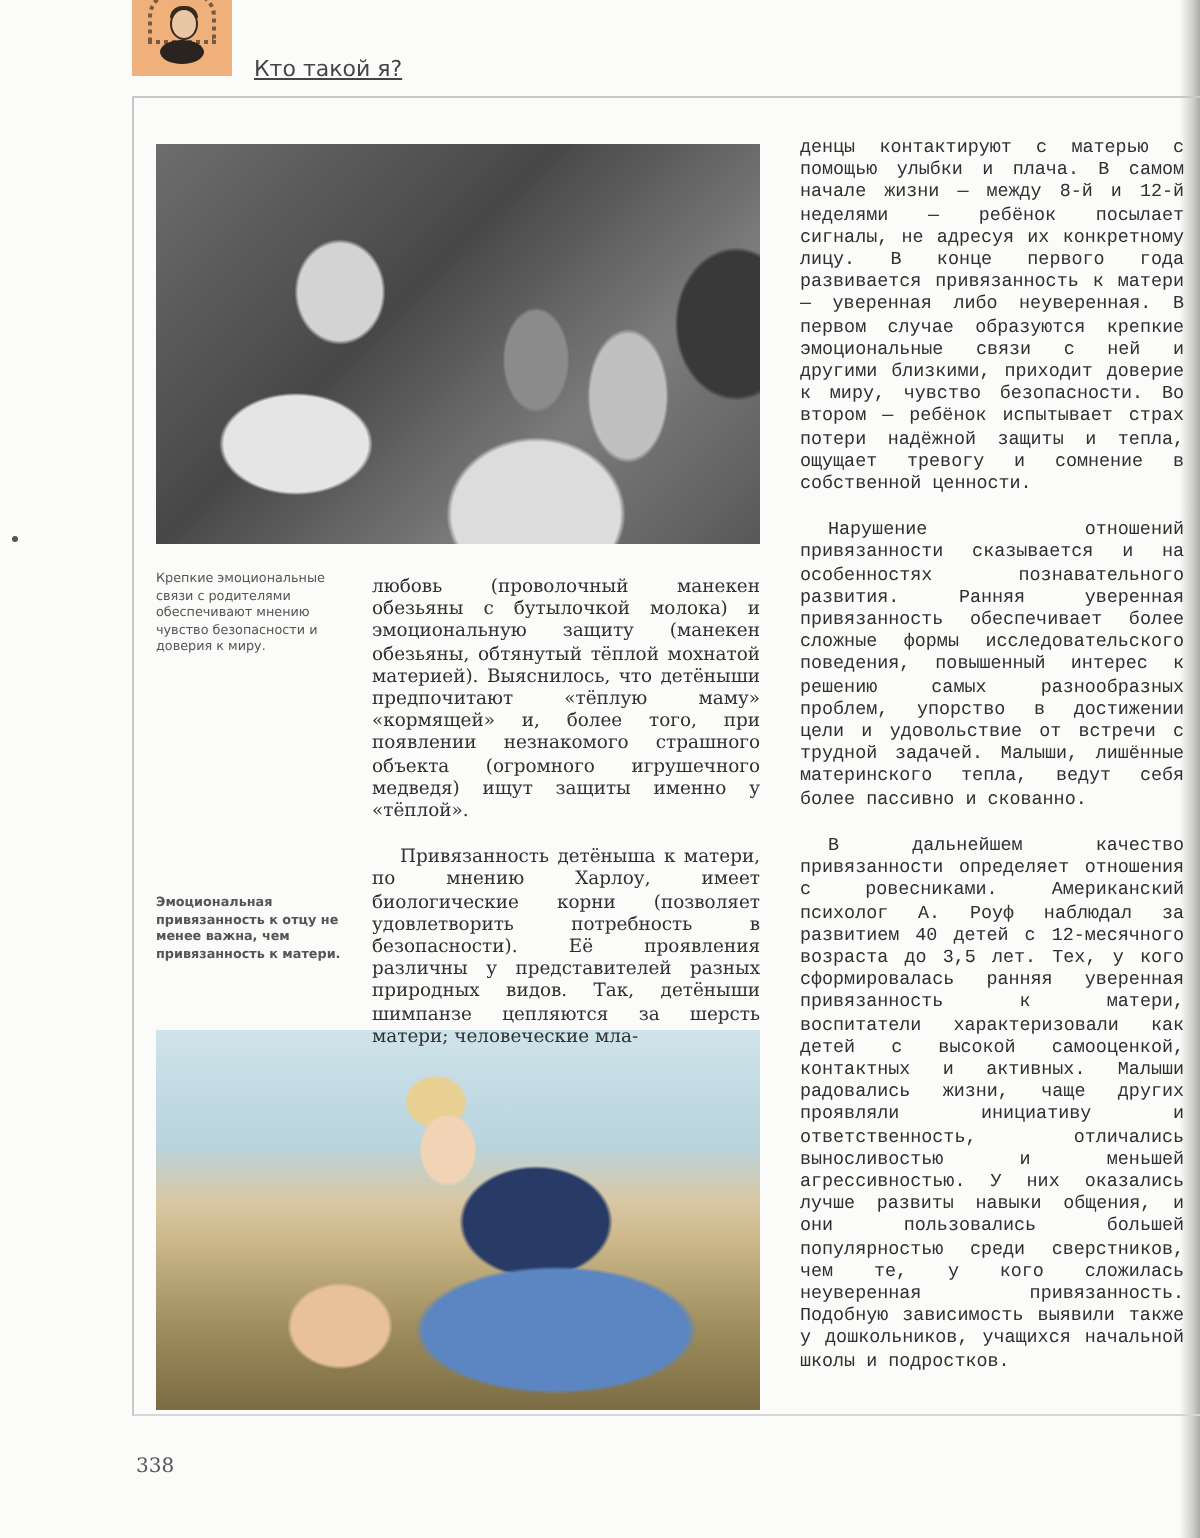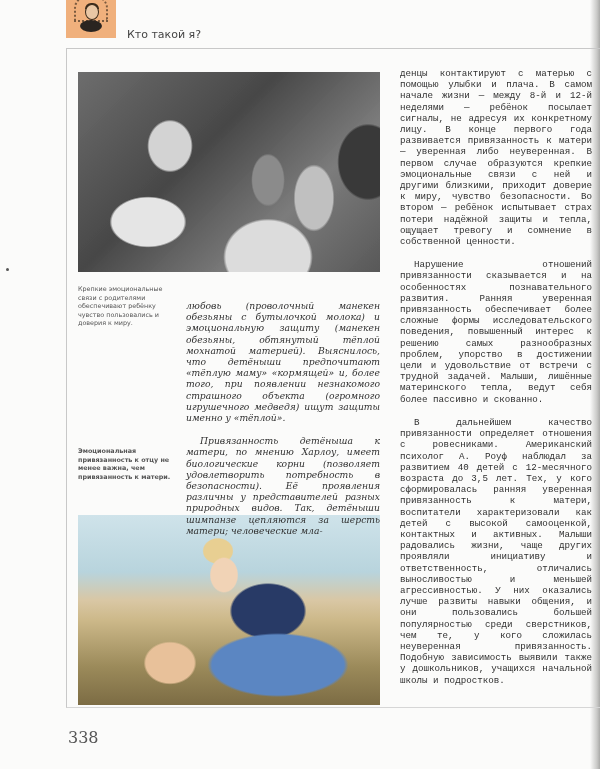--- a/index.html
+++ b/index.html
@@ -33,21 +33,21 @@
   .chapter-icon .hair {
     position: absolute; left: 19px; top: 3px; width: 14px; height: 6px;
     border-radius: 7px 7px 0 0; background: #3a2a1a;
   }
   .chapter-icon .body {
     position: absolute; left: 14px; top: 20px; width: 22px; height: 12px;
     border-radius: 50%; background: #2a2420;
   }
   .running-head {
     position: absolute; left: 127px; top: 28px;
-    font-family: "DejaVu Sans", sans-serif; font-size: 11px; color: #444;
+    font-family: "DejaVu Sans", sans-serif; font-size: 11px; color: #444; text-decoration: underline;
   }
   .page-frame {
     position: absolute; left: 66px; top: 48px; width: 540px; height: 660px;
     border-left: 1px solid #c8c8c8; border-top: 1px solid #c8c8c8;
     border-bottom: 1px solid #d6d6d6;
     box-sizing: border-box;
   }
   .photo {
     position: absolute; overflow: hidden;
   }
@@ -79,45 +79,45 @@
     color: #555;
   }
   .caption-1 { top: 285px; }
   .caption-2 { top: 447px; font-weight: bold; }
   .col {
     position: absolute; font-size: 9.2px; line-height: 11.2px;
     text-align: justify; color: #2f2f2f;
   }
   .col p { margin: 0; text-indent: 0; }
   .col p.indent { text-indent: 14px; margin-top: 12px; }
-  .col-mid { left: 186px; top: 300px; width: 194px; font-style: italic; }
+  .col-mid { left: 186px; top: 288px; width: 194px; }
   .col-right { left: 400px; top: 68px; width: 192px; font-family: Liberation Mono, monospace; }
   .page-number {
     position: absolute; left: 68px; top: 728px;
-    font-family: "DejaVu Serif", serif; font-size: 16px; color: #555;
+    font-family: "DejaVu Serif", serif; font-size: 10px; color: #555;
   }
 </style>
 </head>
 <body>
 
 <div class="gutter"></div>
 <div class="margin-dot"></div>
 
 <div class="chapter-icon">
   <div class="arch"></div>
   <div class="hair"></div>
   <div class="head"></div>
   <div class="body"></div>
 </div>
 <div class="running-head">Кто такой я?</div>
 
 <div class="page-frame"></div>
 
 <div class="photo photo-family"></div>
-<div class="caption caption-1">Крепкие эмоциональные связи с родителями обеспечивают ребёнку чувство пользовались и доверия к миру.</div>
+<div class="caption caption-1">Крепкие эмоциональные связи с родителями обеспечивают мнению чувство безопасности и доверия к миру.</div>
 
 <div class="caption caption-2">Эмоциональная привязанность к отцу не менее важна, чем привязанность к матери.</div>
 <div class="photo photo-beach"></div>
 
 <div class="col col-mid">
   <p>любовь (проволочный манекен обезьяны с бутылочкой молока) и эмоциональную защиту (манекен обезьяны, обтянутый тёплой мохнатой материей). Выяснилось, что детёныши предпочитают «тёплую маму» «кормящей» и, более того, при появлении незнакомого страшного объекта (огромного игрушечного медведя) ищут защиты именно у «тёплой».</p>
   <p class="indent">Привязанность детёныша к матери, по мнению Харлоу, имеет биологические корни (позволяет удовлетворить потребность в безопасности). Её проявления различны у представителей разных природных видов. Так, детёныши шимпанзе цепляются за шерсть матери; человеческие мла-</p>
 </div>
 
 <div class="col col-right">

